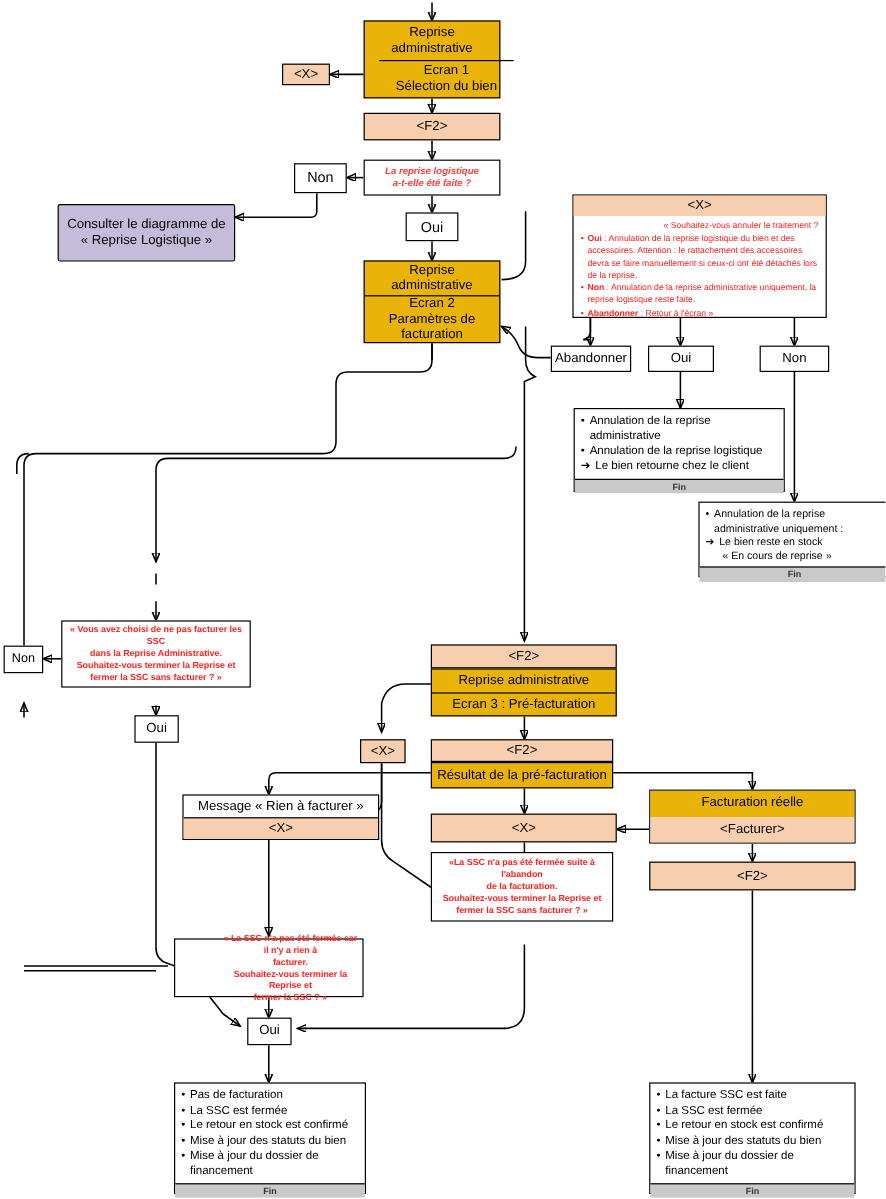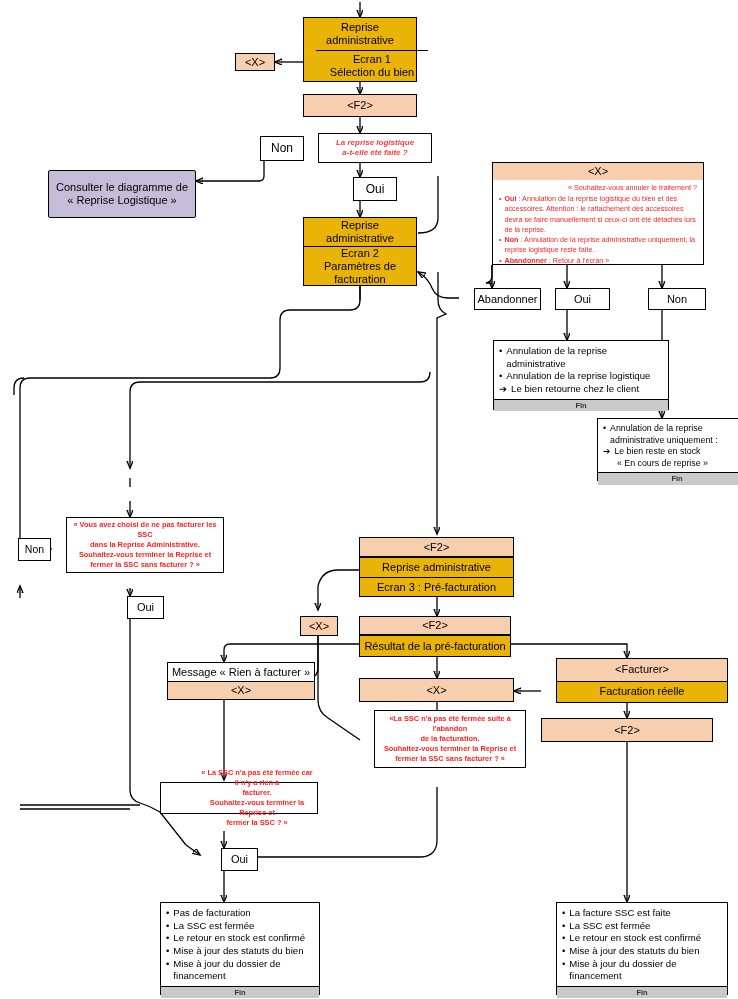--- a/index.html
+++ b/index.html
@@ -3,21 +3,21 @@
 <meta charset="utf-8">
 <style>
   html,body{margin:0;padding:0;background:#ffffff;}
   body{font-family:"Liberation Sans","DejaVu Sans",sans-serif;}
   #canvas{position:relative;width:738px;height:999px;background:#fff;overflow:hidden;}
   .node{position:absolute;box-sizing:border-box;border:1px solid #000;display:flex;
         flex-direction:column;justify-content:center;align-items:center;text-align:center;
         font-size:11px;color:#000;line-height:1.18;}
   .blue{background:#eab308;}
   .orange{background:#f8cfae;}
-  .white{background:#ffffff;margin-left:15px;}
+  .white{background:#ffffff;}
   .purple{background:#c4bcd8;border-radius:2px;}
   .seg{box-sizing:border-box;width:100%;display:flex;flex-direction:column;
        justify-content:center;align-items:center;text-align:center;}
   .seg + .seg{border-top:1px solid #000;}
   .redtxt{color:#ff2222;font-weight:bold;font-size:7.4px;line-height:1.35;padding:3px 4px;}
   .reditalic{color:#ff3b3b;font-style:italic;font-weight:bold;font-size:8px;line-height:1.3;}
   .fin{background:#c9c9c9;border-top:1px solid #000;font-size:7.5px;color:#333;
        width:100%;text-align:center;line-height:1.5;font-weight:bold;}
   .bullets{font-size:9.6px;line-height:1.32;text-align:left;width:100%;
            padding:4px 5px 3px 5px;box-sizing:border-box;}
@@ -285,56 +285,56 @@
     <span>&lt;X&gt;</span>
   </div>
 
   <div class="node orange" style="left:359px;top:616px;width:152px;height:19px;">
     <span>&lt;F2&gt;</span>
   </div>
   <div class="node blue" style="left:359px;top:635px;width:152px;height:22px;">
     <span>Résultat de la pré-facturation</span>
   </div>
 
-  <div class="node white" style="left:152px;top:662px;width:148px;height:38px;padding:0;">
+  <div class="node white" style="left:152px;top:662px;width:164px;height:38px;padding:0;">
     <div class="seg" style="height:50%;border-top:none;">
       <span>Message « Rien à facturer »</span>
     </div>
     <div class="seg orange" style="height:50%;">
       <span>&lt;X&gt;</span>
     </div>
   </div>
 
   <div class="node orange" style="left:359px;top:678px;width:155px;height:24px;">
     <span>&lt;X&gt;</span>
   </div>
 
   <div class="node white" style="left:541px;top:658px;width:172px;height:45px;padding:0;">
+    <div class="seg blue" style="height:50%;">
+      <span>Facturation réelle</span>
+    </div>
     <div class="seg orange" style="height:50%;border-top:none;">
       <span>&lt;Facturer&gt;</span>
-    </div>
-    <div class="seg blue" style="height:50%;">
-      <span>Facturation réelle</span>
     </div>
   </div>
 
   <div class="node orange" style="left:541px;top:718px;width:172px;height:24px;">
     <span>&lt;F2&gt;</span>
   </div>
 
   <div class="node white" style="left:359px;top:710px;width:152px;height:58px;">
     <div class="redtxt">
       <div>«La SSC n'a pas été fermée suite à l'abandon</div>
       <div>de la facturation.</div>
       <div>Souhaitez-vous terminer la Reprise et</div>
       <div>fermer la SSC sans facturer ? »</div>
     </div>
   </div>
 
-  <div class="node white" style="left:145px;top:782px;width:158px;height:32px;padding-left:36px;">
+  <div class="node white" style="left:145px;top:782px;width:158px;height:49px;padding-left:36px;">
     <div class="redtxt">
       <div>« La SSC n'a pas été fermée car il n'y a rien à</div>
       <div>facturer.</div>
       <div>Souhaitez-vous terminer la Reprise et</div>
       <div>fermer la SSC ? »</div>
     </div>
   </div>
 
   <div class="node white" style="left:206px;top:848px;width:37px;height:23px;">
     <span style="font-size:11px;">Oui</span>

